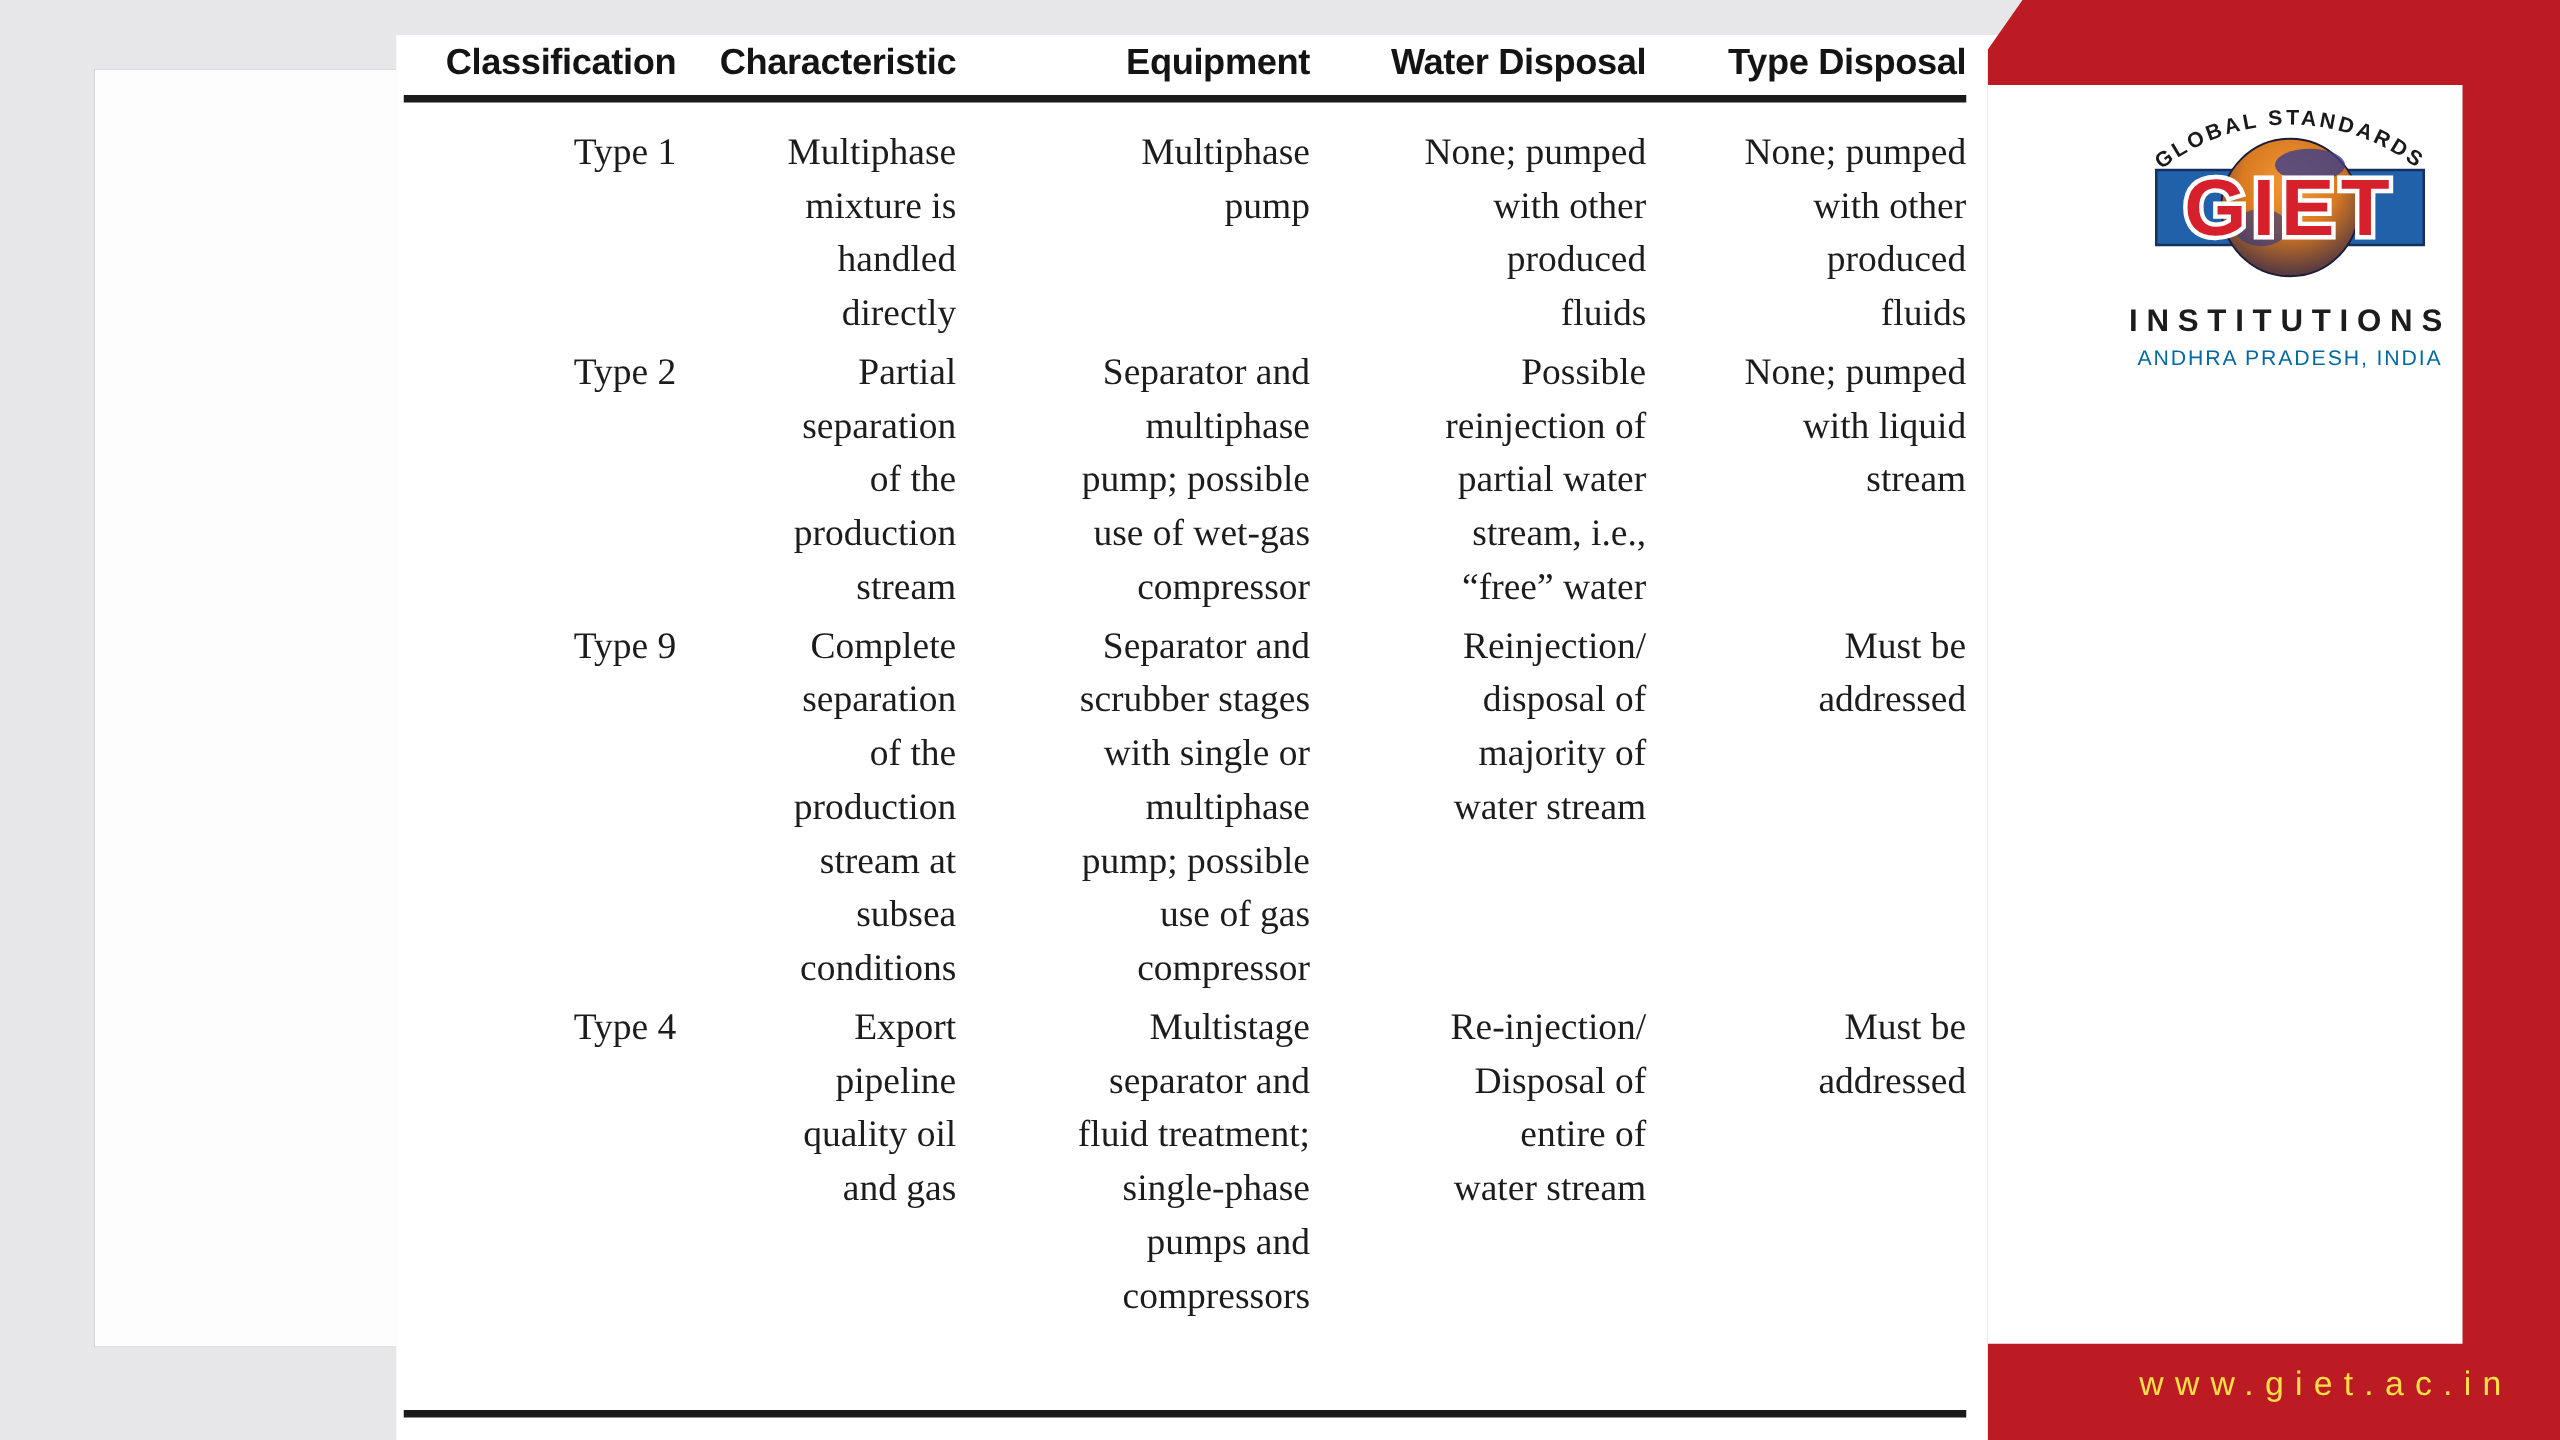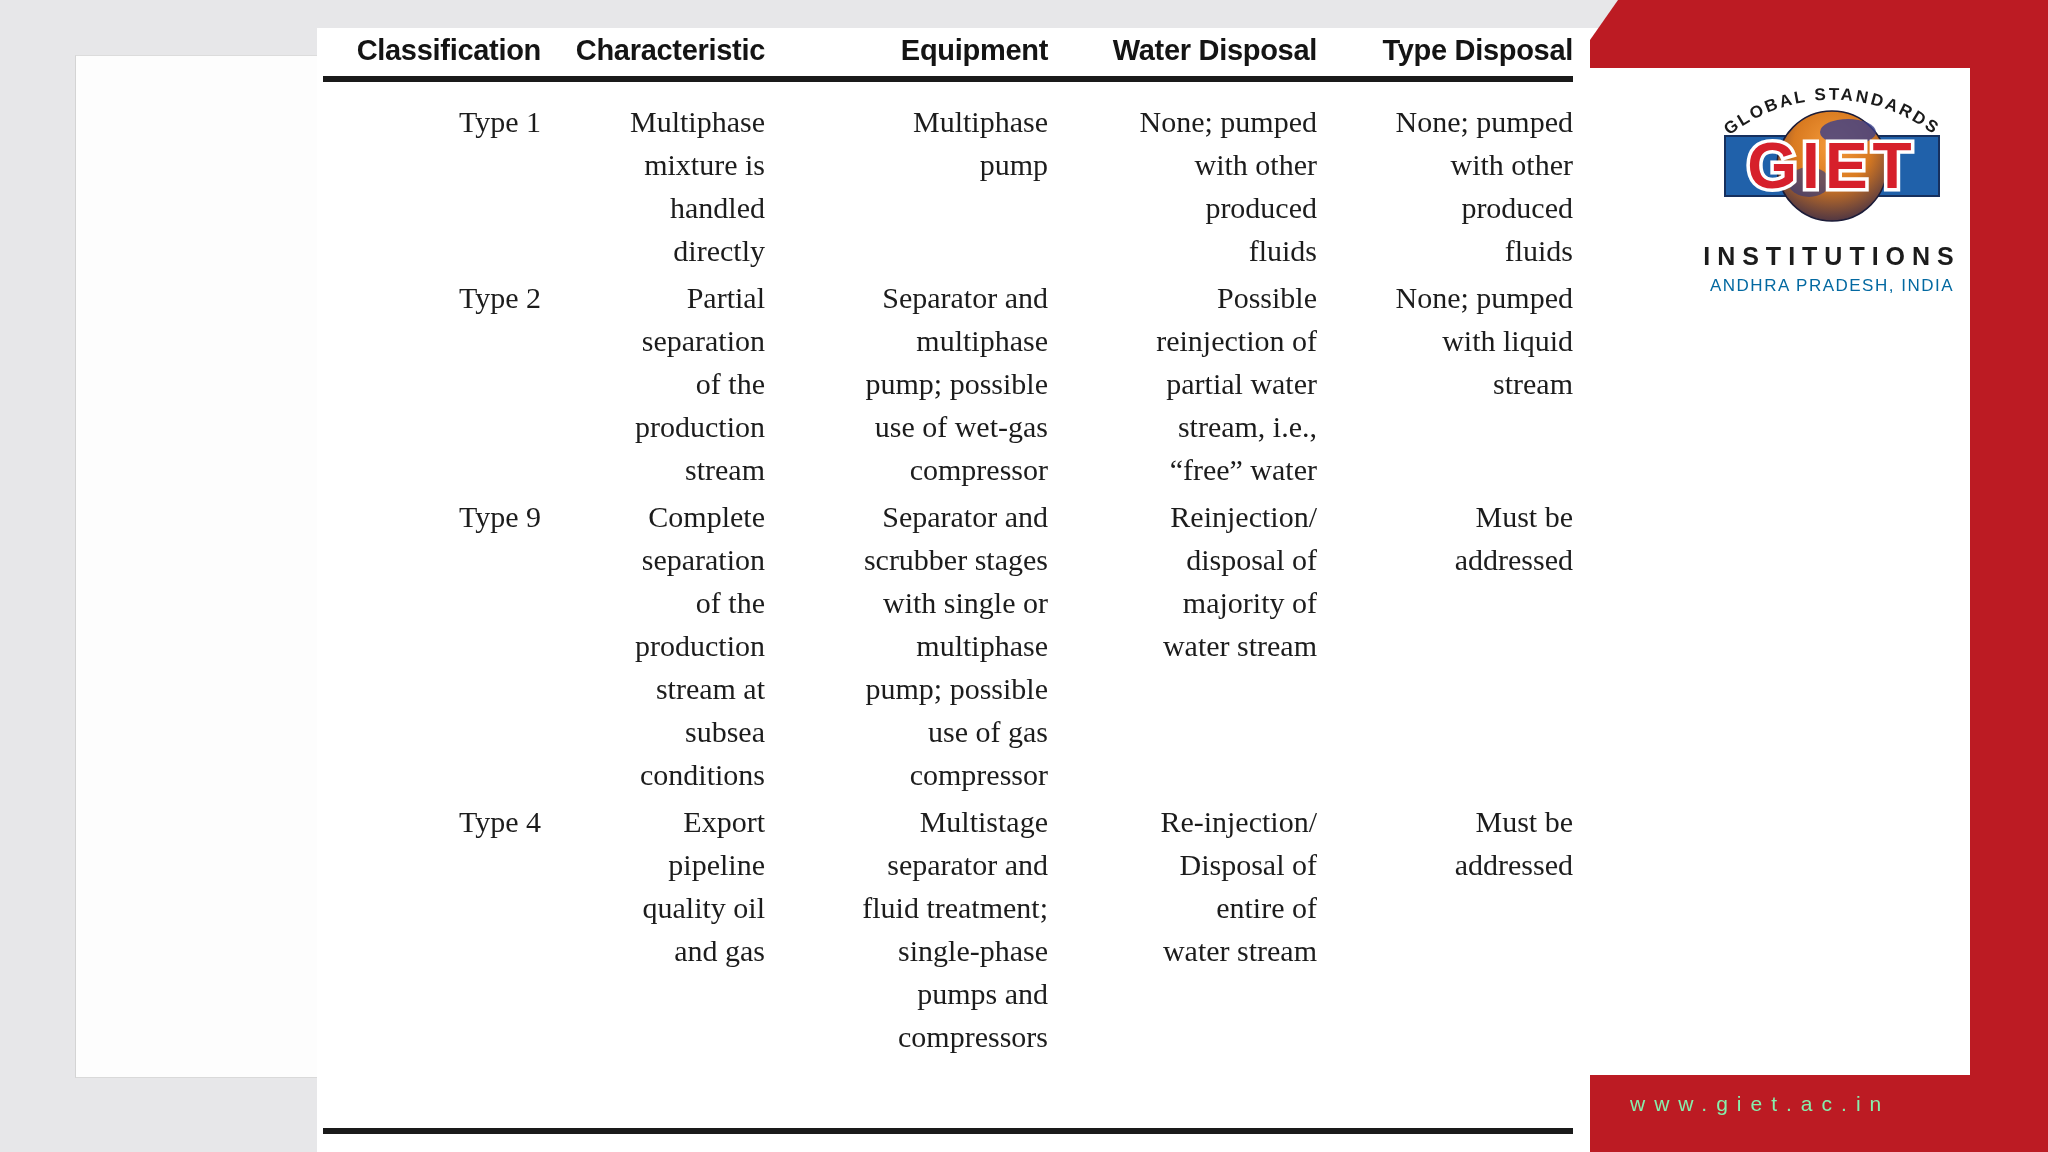--- a/index.html
+++ b/index.html
@@ -62,22 +62,22 @@
   .institutions {
     margin-top:2px; font-size:25px; font-weight:bold; letter-spacing:7px;
     color:#1c1c1c; white-space:nowrap;
   }
   .location {
     margin-top:5px; font-size:17px; letter-spacing:1.5px;
     color:#0369a1; white-space:nowrap;
   }
   .url-bar {
     position:absolute; left:40px; top:1092px; width:380px;
-    text-align:left; font-size:21px; letter-spacing:9px;
-    color:#86efac; white-space:nowrap;
+    text-align:right; font-size:27px; letter-spacing:9px;
+    color:#fde047; white-space:nowrap;
   }
 </style>
 </head>
 <body>
 
 <div class="left-slide"></div>
 
 <div class="paper">
   <div class="table-inner">
 

